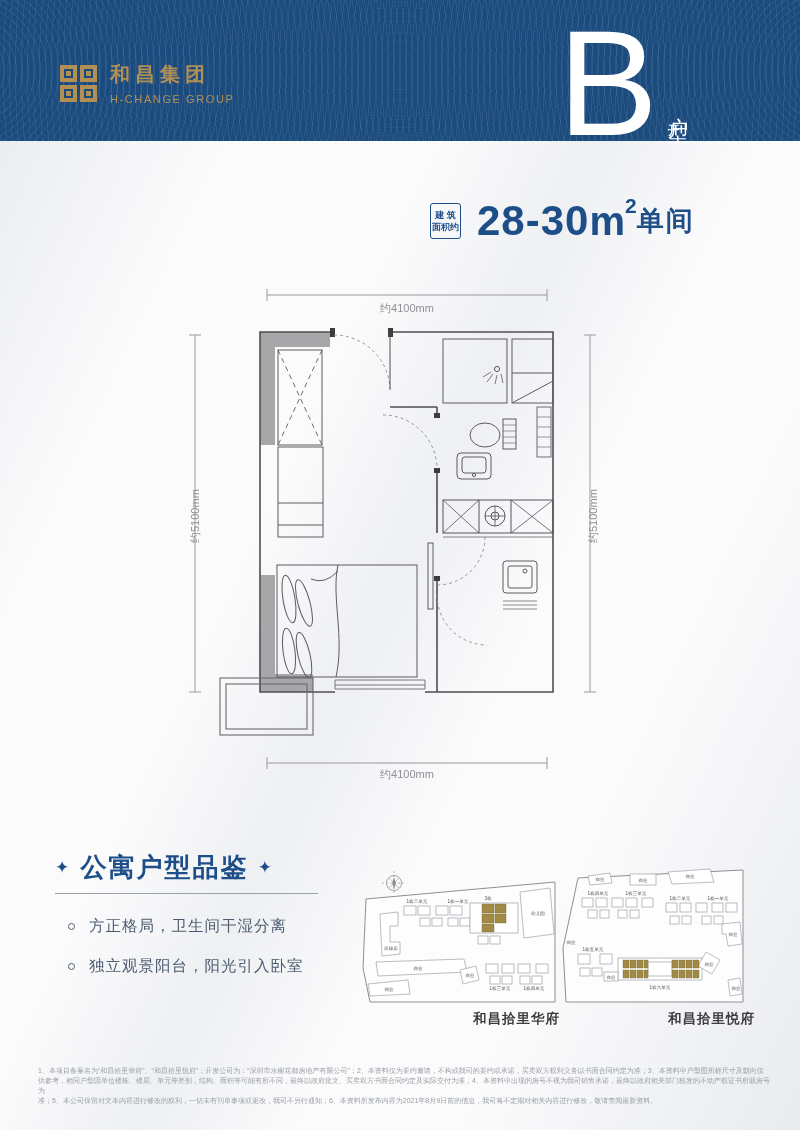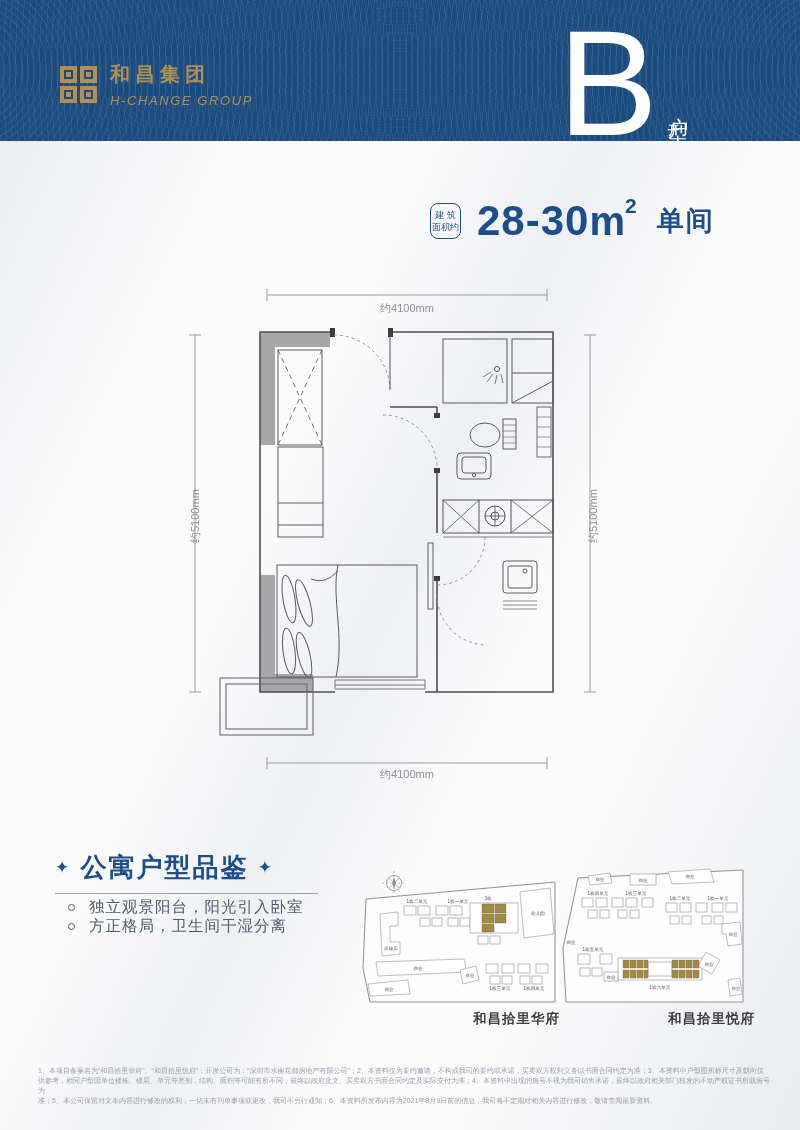--- a/index.html
+++ b/index.html
@@ -25,37 +25,37 @@
       repeating-radial-gradient(circle at 104% 50%, rgba(140,175,210,.13) 0 1px, transparent 1px 6px),
       repeating-radial-gradient(ellipse 620px 240px at 50% 50%, rgba(120,160,200,.07) 0 1px, transparent 1px 7px);
   }
   .logo { position:absolute; left:60px; top:61px; display:flex; align-items:center; }
   .logo-mark { display:grid; grid-template-columns:17px 17px; grid-template-rows:17px 17px; gap:3px; }
   .tile { position:relative; background:#b29054; }
   .tile .hole { position:absolute; left:4px; top:4px; right:4px; bottom:4px; background:#1b4a7d; }
   .tile .dot  { position:absolute; left:6px; top:6px; width:5px; height:5px; background:#b29054; }
   .logo-text { margin-left:13px; color:#b29054; }
   .brand-cn { font-size:20px; font-weight:700; letter-spacing:5px; }
-  .brand-en { font-size:13px; letter-spacing:1.6px; margin-top:5px;font-style:italic; }
+  .brand-en { font-size:11px; letter-spacing:1.6px; margin-top:5px; }
   .big-letter { position:absolute; left:558px; top:8px; color:#ffffff; font-size:150px; line-height:1; font-weight:400; }
   .unit-suffix {
     position:absolute; left:664px; top:100px; color:#ffffff; font-size:21px;
     writing-mode:vertical-rl; text-orientation:upright; letter-spacing:7px;
   }
   
   .headline { position:absolute; left:430px; top:197px; display:flex; align-items:center; color:#1d4e88; }
   .area-tag {
-    width:31px; height:36px; border:1.5px solid #1d4e88; border-radius:8px;
+    width:31px; height:36px; border:1.5px solid #1d4e88; border-radius:3px;
     display:flex; flex-direction:column; align-items:center; justify-content:center;
-    font-size:9px; font-weight:400; line-height:1.35;
+    font-size:9px; font-weight:700; line-height:1.35;
   }
   .area-num { font-size:42px; font-weight:800; margin-left:16px; letter-spacing:1px; }
   .area-unit { font-size:40px; font-weight:800; }
   .area-sup { font-size:21px; font-weight:800; position:relative; top:-15px; }
-  .room-type { font-size:27px; font-weight:700; margin-left:20px; letter-spacing:2px; }
+  .room-type { font-size:27px; font-weight:700; margin-left:0; letter-spacing:2px; }
   
   .plan-svg { position:absolute; left:185px; top:285px; }
   
   .feat-title { position:absolute; left:55px; top:850px; color:#1d4e88; font-size:26px; font-weight:800; letter-spacing:2px; }
   .feat-title .star { font-size:17px; position:relative; top:-3px; font-weight:400; }
   .feat-divider { position:absolute; left:55px; top:893px; width:263px; height:1px; background:#99a1ab; }
   .feat-item { position:absolute; left:68px; display:flex; align-items:center; color:#4c5c70; font-size:15.5px; letter-spacing:1px; }
   .feat-item .marker { width:7px; height:7px; border:1.6px solid #4c5c70; border-radius:50%; margin-right:14px; flex:0 0 auto; }
   
   .map-svg { position:absolute; }
@@ -223,21 +223,21 @@
   <div class="feat-title">
     <span class="star">✦</span>
     <span>公寓户型品鉴</span>
     <span class="star">✦</span>
   </div>
   <div class="feat-divider"></div>
   <div class="feat-item" style="top:916px;">
     <span class="marker"></span>
     <span>方正格局，卫生间干湿分离</span>
   </div>
-  <div class="feat-item" style="top:897px;">
+  <div class="feat-item" style="top:956px;">
     <span class="marker"></span>
     <span>独立观景阳台，阳光引入卧室</span>
   </div>
 
   <svg class="map-svg" style="left:360px; top:866px;" width="200" height="145" viewBox="0 0 200 145">
     <path d="M6,33 L195,16 L195,136 L10,136 L3,102 Z" fill="#fdfdfe" stroke="#8f8f92" stroke-width="1"></path>
     <g transform="translate(34,17)" stroke="#8f8f92" fill="none" stroke-width="0.8">
       <circle r="7.5"></circle>
       <path d="M0,-12 L0,12 M-12,0 L12,0" stroke-dasharray="2 2" stroke-width="0.6"></path>
       <path d="M-5,-5 L5,5 M-5,5 L5,-5" stroke-width="0.5"></path>

